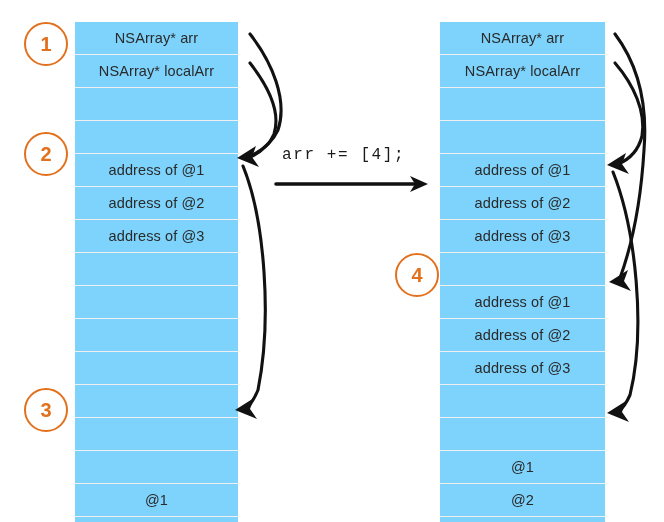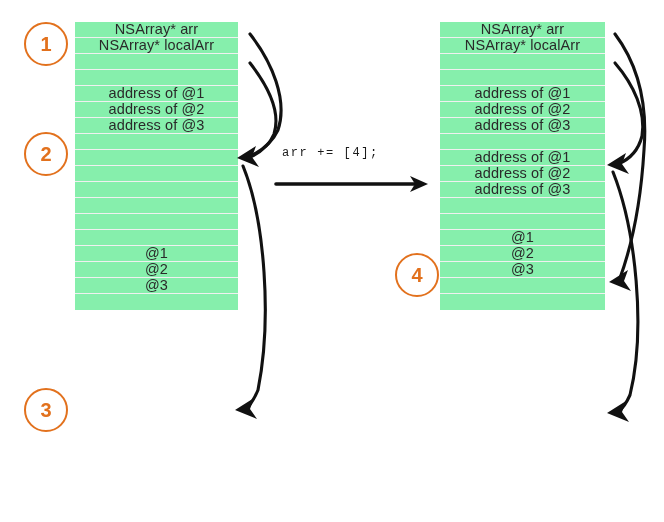--- a/index.html
+++ b/index.html
@@ -16,22 +16,22 @@
     font-family: "Liberation Sans", sans-serif;
   }
 
   
   .mem-col {
     position: absolute;
     box-sizing: border-box;
   }
   .mem-row {
     box-sizing: border-box;
-    height: 16px;
-    background: #86efac;
+    height: 33px;
+    background: #7dd3fc;
     border-bottom: 1px solid #f0f0f0;
     display: flex;
     align-items: center;
     justify-content: center;
     color: #2a2a2a;
     font-size: 14.5px;
     line-height: 1;
     letter-spacing: 0.1px;
     white-space: nowrap;
   }
@@ -52,21 +52,21 @@
     align-items: center;
     justify-content: center;
     background: transparent;
     font-family: "Liberation Sans", sans-serif;
   }
 
   
   .code-label {
     position: absolute;
     font-family: "Liberation Mono", monospace;
-    font-size: 12px;
+    font-size: 16px;
     color: #1a1a1a;
     letter-spacing: 1.6px;
     white-space: nowrap;
   }
 
   
   svg.arrows {
     position: absolute;
     left: 0;
     top: 0;

